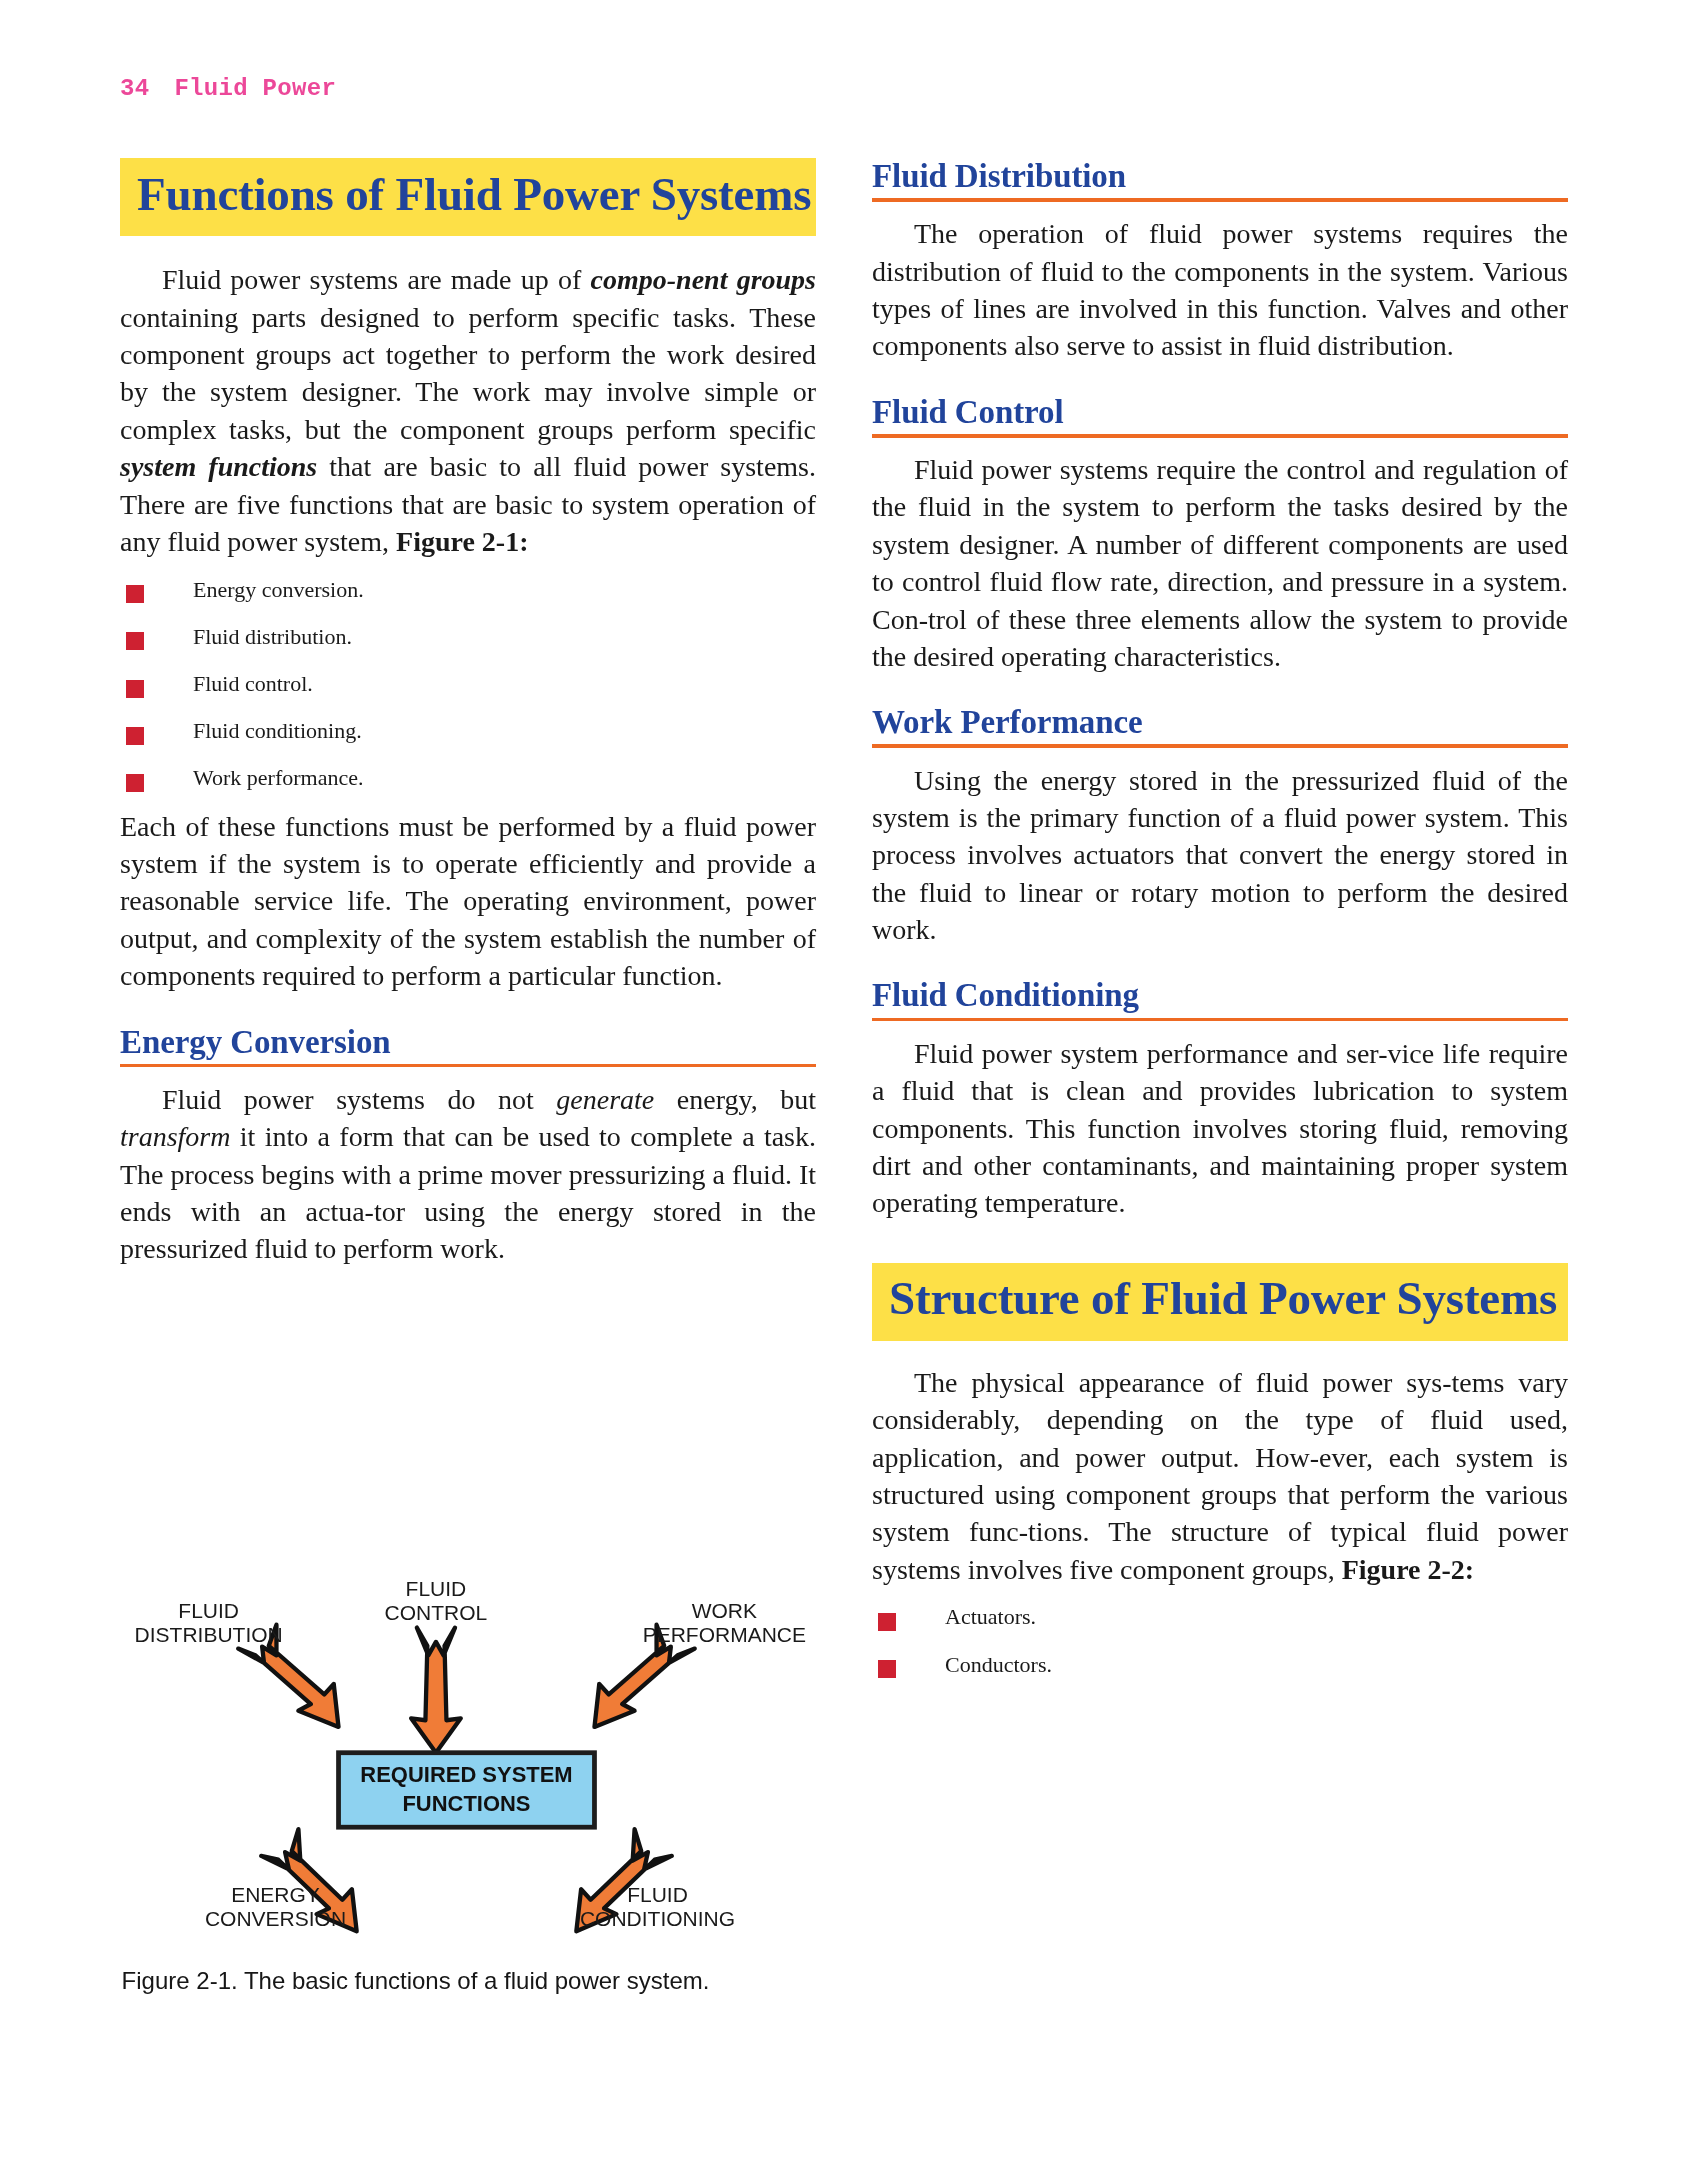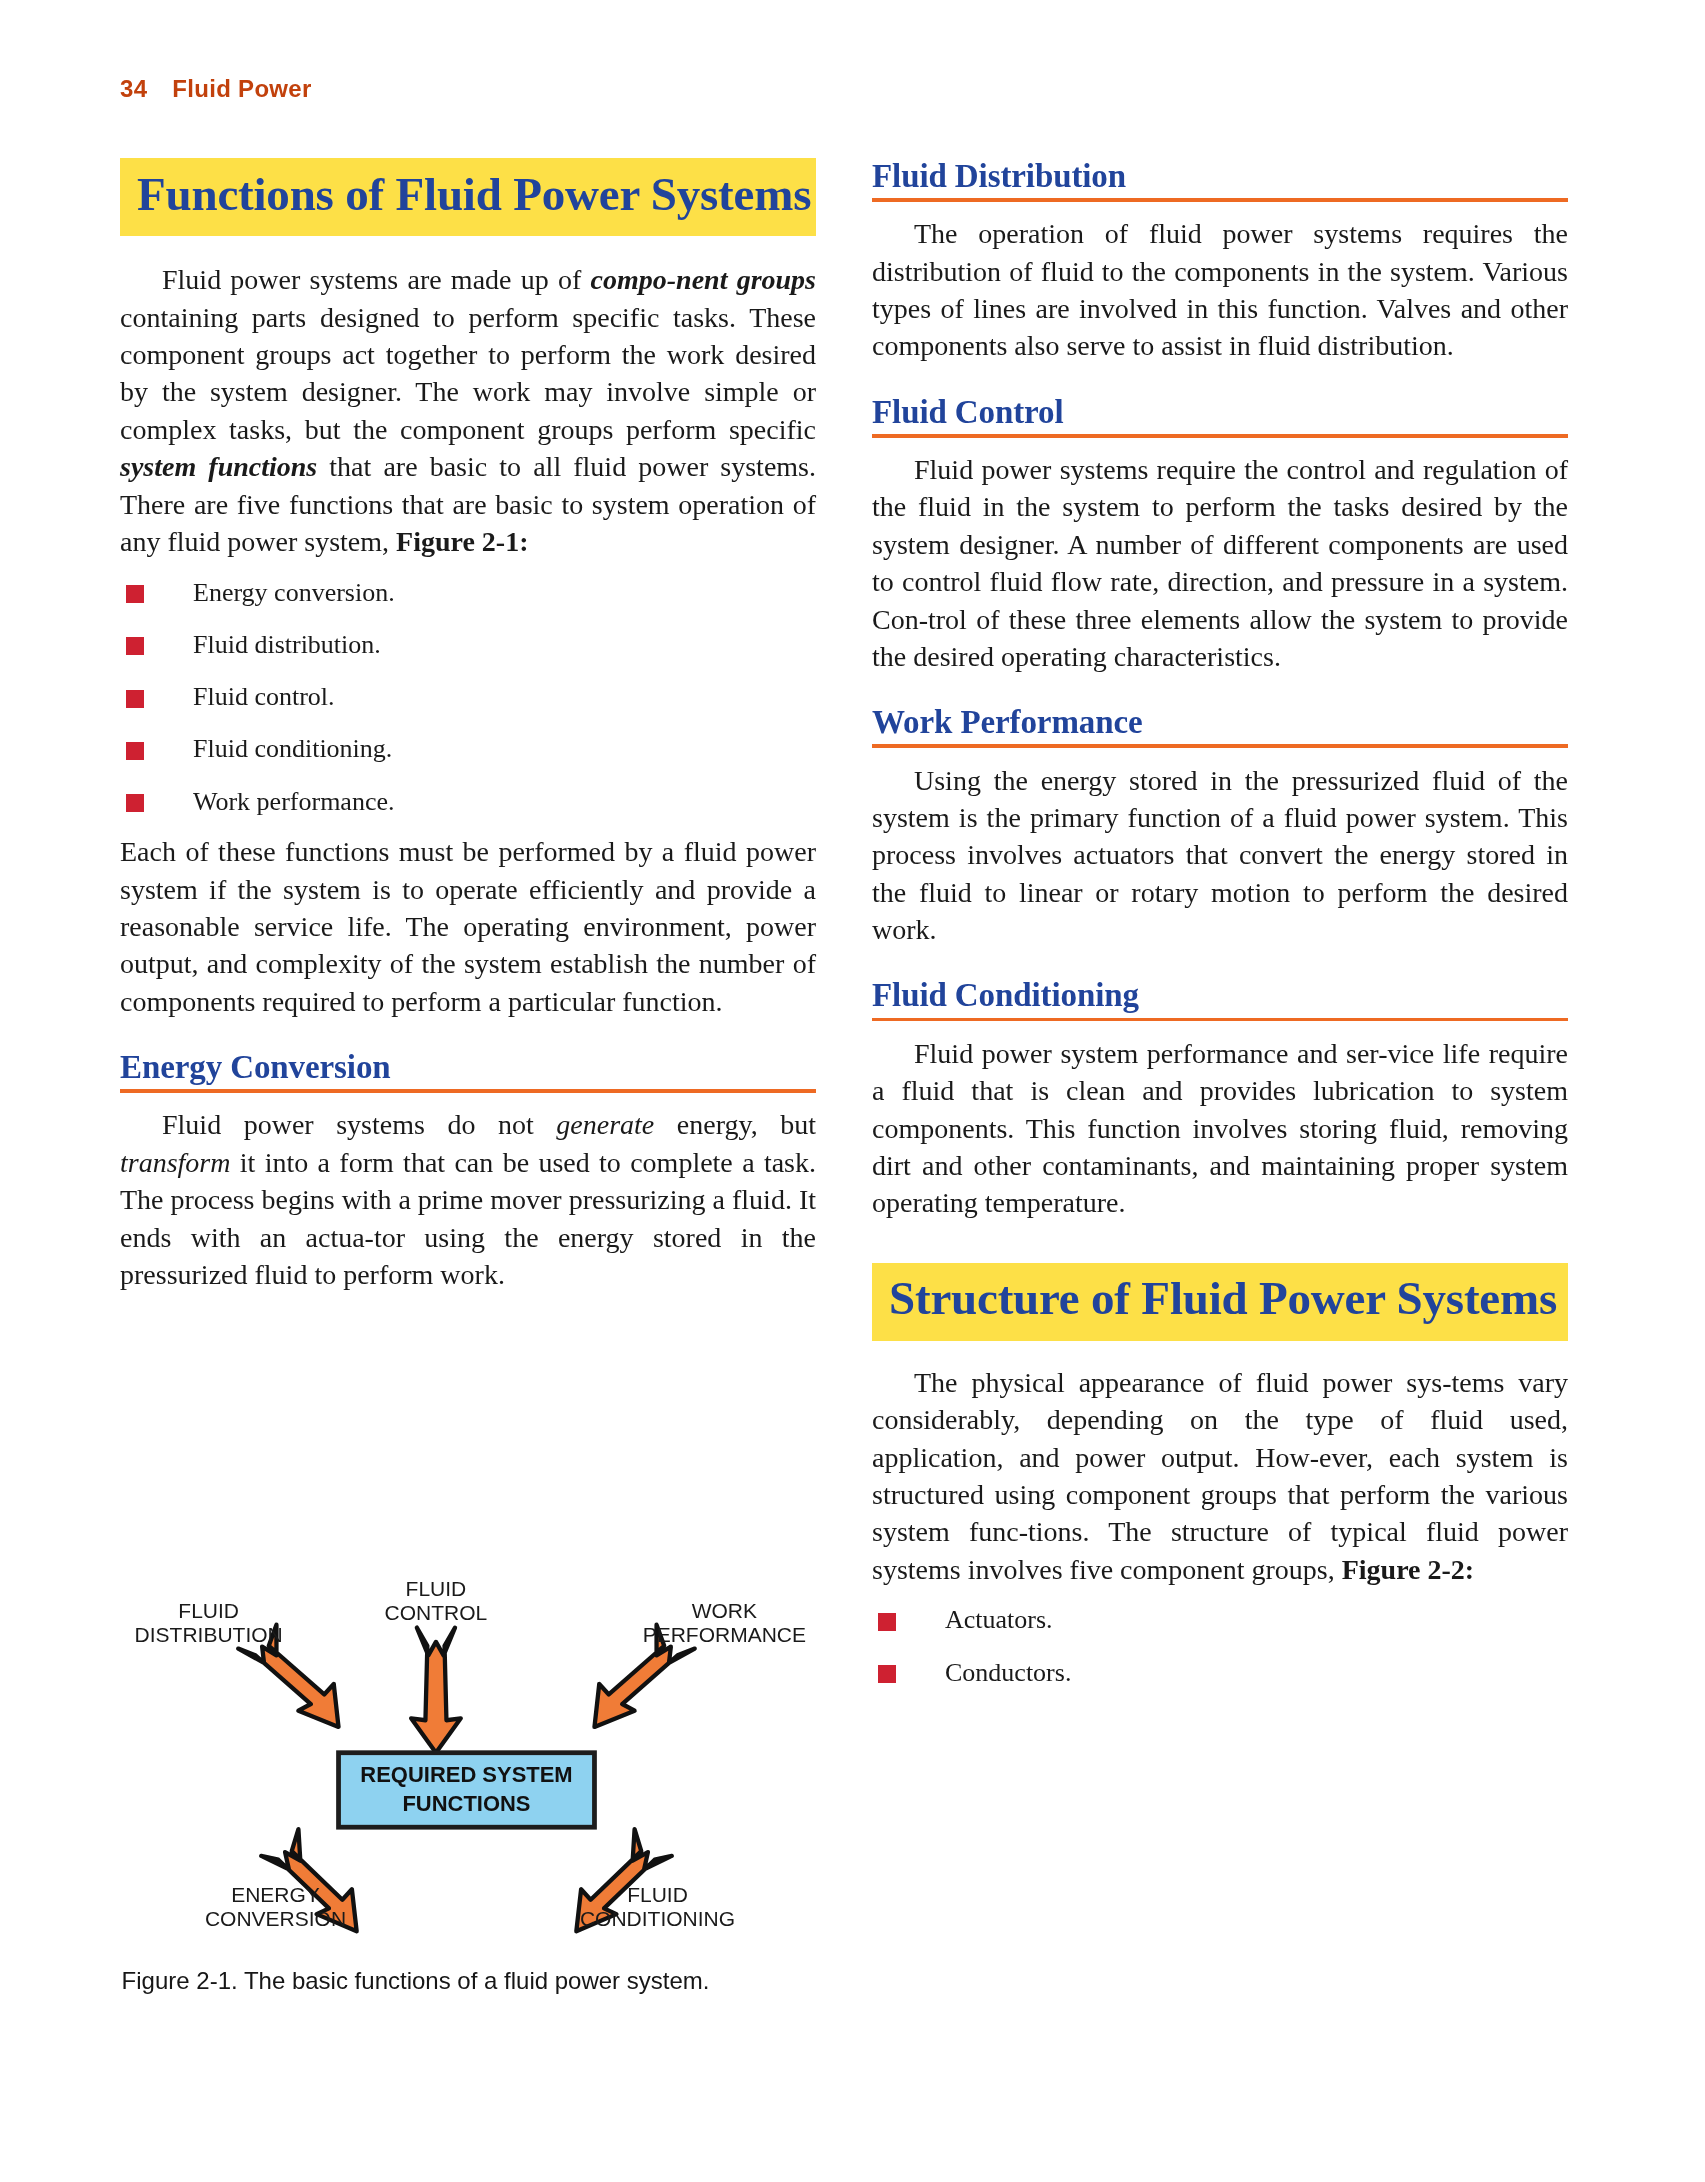--- a/index.html
+++ b/index.html
@@ -21,25 +21,25 @@
     left: 0; top: 0;
     width: 1705px;
     height: 2182px;
   }
 
   
   .runhead {
     position: absolute;
     left: 120px;
     top: 75px;
-    font-family: Liberation Sans, sans-serif;
+    font-family: Liberation Mono, monospace;
     font-weight: bold;
     font-size: 24px;
     letter-spacing: 0.3px;
-    color: #c2410c;
+    color: #ec4899;
     white-space: nowrap;
   }
   .runhead .folio { margin-right: 25px; }
 
   
   .col {
     position: absolute;
     top: 158px;
     width: 696px;
   }
@@ -103,21 +103,21 @@
 
   
   ul.bullets {
     list-style: none;
     margin: 15.3px 0 15.3px 0;
     padding: 0;
   }
   ul.bullets li {
     position: relative;
     padding-left: 73px;
-    font-size: 26px;
+    font-size: 22px;
     line-height: 1.28;
     margin-bottom: 19px;
   }
   ul.bullets li:last-child { margin-bottom: 0; }
   ul.bullets li .sq {
     position: absolute;
     left: 5.7px;
     top: 9.6px;
     width: 18px;
     height: 18px;

